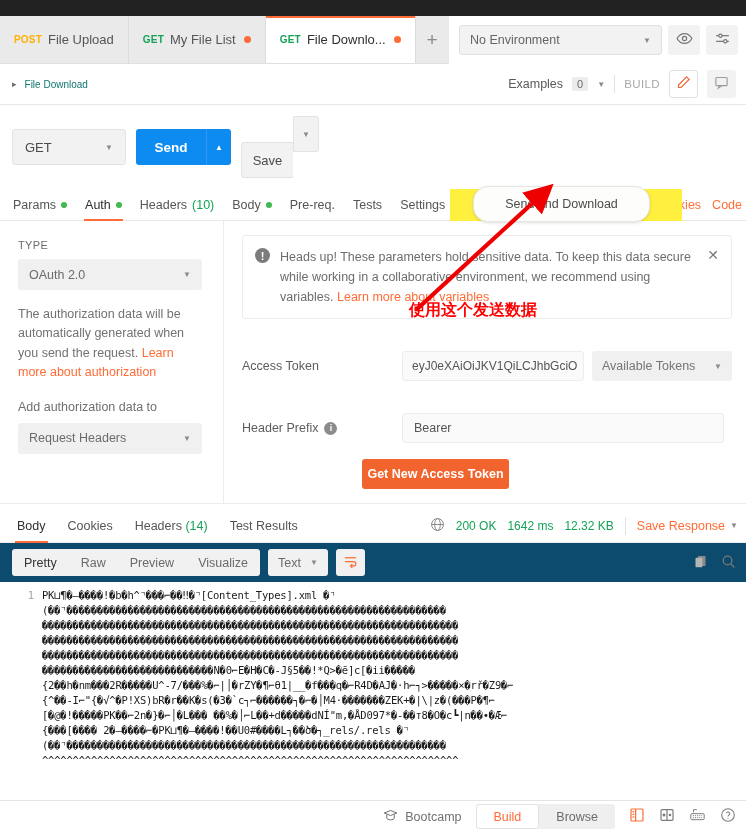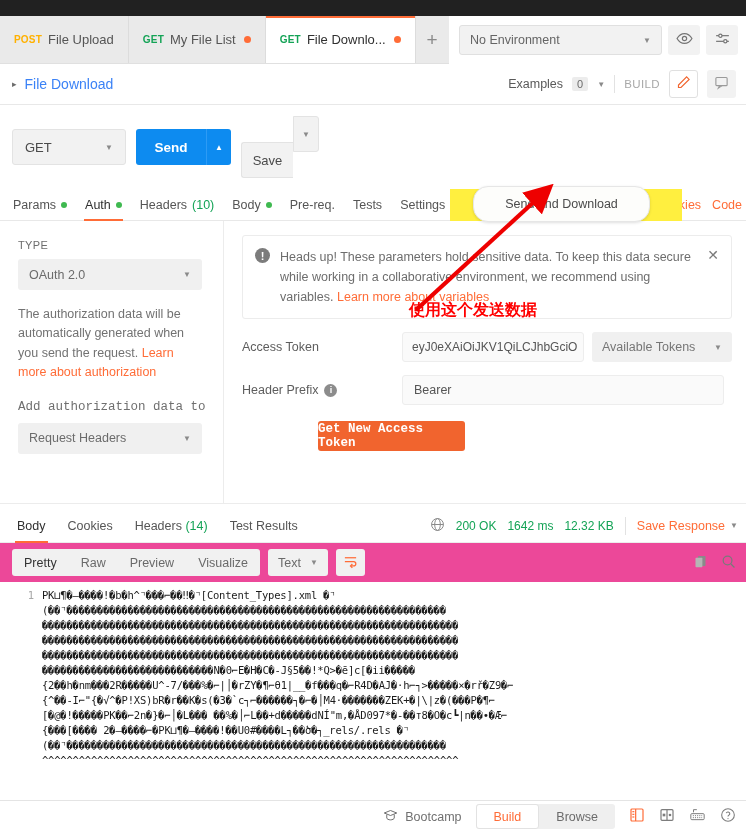--- a/index.html
+++ b/index.html
@@ -65,21 +65,21 @@
     width: 32px; height: 30px; background: #f2f2f2; border-radius: 3px;
     display: flex; align-items: center; justify-content: center; color: #757575;
   }
 
   
   .namerow {
     height: 41px; display: flex; align-items: center;
     padding: 0 10px 0 12px; border-bottom: 1px solid #e8e8e8; background:#fff;
   }
   .name-caret { color:#6b6b6b; font-size: 9px; margin-right: 8px; }
-  .req-title { font-size: 14px; color: #3b82f6; }
+  .req-title { font-size: 10px; color: #0f766e; }
   .namerow-right { margin-left: auto; display: flex; align-items: center; gap: 9px; }
   .examples-lbl { font-size: 12.5px; color: #5a5a5a; }
   .examples-count {
     background: #ececec; color: #6b6b6b; border-radius: 2px;
     padding: 1px 5px; font-size: 11px;
   }
   .vdiv { width:1px; height: 18px; background: #e2e2e2; }
   .build-lbl { font-size: 11.5px; color: #a8a8a8; letter-spacing:.4px; }
   .icon-btn {
     width: 29px; height: 28px; border-radius: 3px;
@@ -158,60 +158,60 @@
   .panes { display:flex; height: 282px; background:#fff; }
   .left-pane { width: 228px; padding: 18px 16px 0 18px; border-right:1px solid #ececec; }
   .type-lbl { font-size: 11px; color:#6d6d6d; letter-spacing:.4px; margin-bottom: 8px; }
   .sel-box {
     width: 184px; height: 31px; background: #f0f0f0; border-radius:3px;
     display:flex; align-items:center; justify-content:space-between; padding: 0 11px;
     font-size: 12.5px; color: #6b6b6b;
   }
   .help-text { margin-top: 15px; font-size: 12.5px; line-height: 1.55; color:#727272; width:178px; }
   .lnk { color:#ff6c37; }
-  .addauth-lbl { margin-top: 17px; font-size: 12.5px; color:#6f6f6f; margin-bottom:9px;font-family:Liberation Mono, monospace; }
+  .addauth-lbl { margin-top: 17px; font-size: 12.5px; color:#6f6f6f; margin-bottom:9px; }
 
   .right-pane { flex:1; padding: 14px 14px 0 18px; position:relative; }
   .warnbox {
     border: 1px solid #ececec; border-radius:3px; background:#fff;
     padding: 11px 12px 11px 12px; display:flex; gap:10px; align-items:flex-start;
   }
   .warn-icon {
     width:15px; height:15px; border-radius:50%; background:#7c7c7c; color:#fff;
     font-size:11px; font-weight:bold; display:flex; align-items:center; justify-content:center;
     flex-shrink:0; margin-top:1px;
   }
   .warn-txt { font-size:12.5px; line-height:1.6; color:#6d6d6d; flex:1; }
   .warn-close { color:#7a7a7a; font-size:14px; margin-left:4px; }
 
-  .field-row { display:flex; align-items:center; margin-top: 13px; }
+  .field-row { display:flex; align-items:center; margin-top: 32px; }
   .field-lbl { width: 160px; font-size:12.5px; color:#5d5d5d; display:flex; align-items:center; gap:6px; }
   .info-dot {
     width:13px;height:13px;border-radius:50%;background:#8c8c8c;color:#fff;
     font-size:9px;font-weight:bold;display:flex;align-items:center;justify-content:center;
   }
   .tok-input {
     width: 182px; height: 30px; background:#fafafa; border:1px solid #ededed; border-radius:3px;
     display:flex; align-items:center; padding:12px 9px; font-size:12px; color:#555;
     overflow:hidden; white-space:nowrap;
   }
   .avail-sel {
     width: 140px; height:30px; background:#f0f0f0; border-radius:3px; margin-left:8px;
     display:flex;align-items:center;justify-content:space-between;padding:0 10px;
     font-size:12.5px;color:#767676;
   }
   .prefix-input {
     width: 322px; height: 30px; background:#fafafa; border:1px solid #ededed; border-radius:3px;
     display:flex;align-items:center;padding:0 11px;font-size:12.5px;color:#555;
   }
   .get-token-btn {
-    margin-top: 16px; margin-left: 76px; width: 147px; height: 30px;
+    margin-top: 16px; margin-left: 120px; width: 147px; height: 30px;
     background:#f1642e; color:#fff; border-radius:3px;
     display:flex;align-items:center;justify-content:center;
-    font-size:12.5px; font-weight:bold;font-family:Liberation Mono, monospace;
+    font-size:12.5px; font-weight:bold;
   }
 
   .cn-note {
     position:absolute; left: 185px; top: 79px;
     color:#ff0000; font-size:16px; font-weight:bold;
     font-family:"DejaVu Sans", sans-serif; white-space:nowrap;
   }
 
   
   .resp-sep { height: 6px; background:#fff; border-top:1px solid #ececec; }
@@ -221,21 +221,21 @@
   }
   .resptab { position:relative; padding:0 11px; height:34px; display:flex; align-items:center;
              font-size:12.5px; color:#555; }
   .resptab.active { color:#2f2f2f; }
   .resptab.active::after{content:"";position:absolute;left:9px;right:9px;bottom:0;height:2px;background:#ff6c37;}
   .resptab .count{color:#14a356;}
   .resp-meta { margin-left:auto; display:flex; align-items:center; gap:11px; padding-right:8px; }
   .meta-green { color:#14a356; font-size:12px; }
   .save-resp { color:#ff6c37; font-size:12.5px; display:flex; align-items:center; gap:5px; }
 
-  .view-toolbar { height: 39px; display:flex; align-items:center; padding: 0 10px 0 12px; gap:8px; background:#ec4899; }
+  .view-toolbar { height: 39px; display:flex; align-items:center; padding: 0 10px 0 12px; gap:8px; background:#0c4a6e; }
   .seg-group { display:flex; background:#f1f1f1; border-radius:3px; height:27px; align-items:center; }
   .seg { padding: 0 12px; font-size:12.5px; color:#6a6a6a; height:27px; display:flex; align-items:center; }
   .seg.active { color:#333; }
   .fmt-sel {
     background:#f1f1f1; border-radius:3px; height:27px; display:flex; align-items:center;
     gap:9px; padding: 0 10px; font-size:12.5px; color:#6a6a6a;
   }
   .wrap-btn {
     background:#f1f1f1; border-radius:3px; height:27px; width:29px;
     display:flex;align-items:center;justify-content:center; color:#ff6c37;

